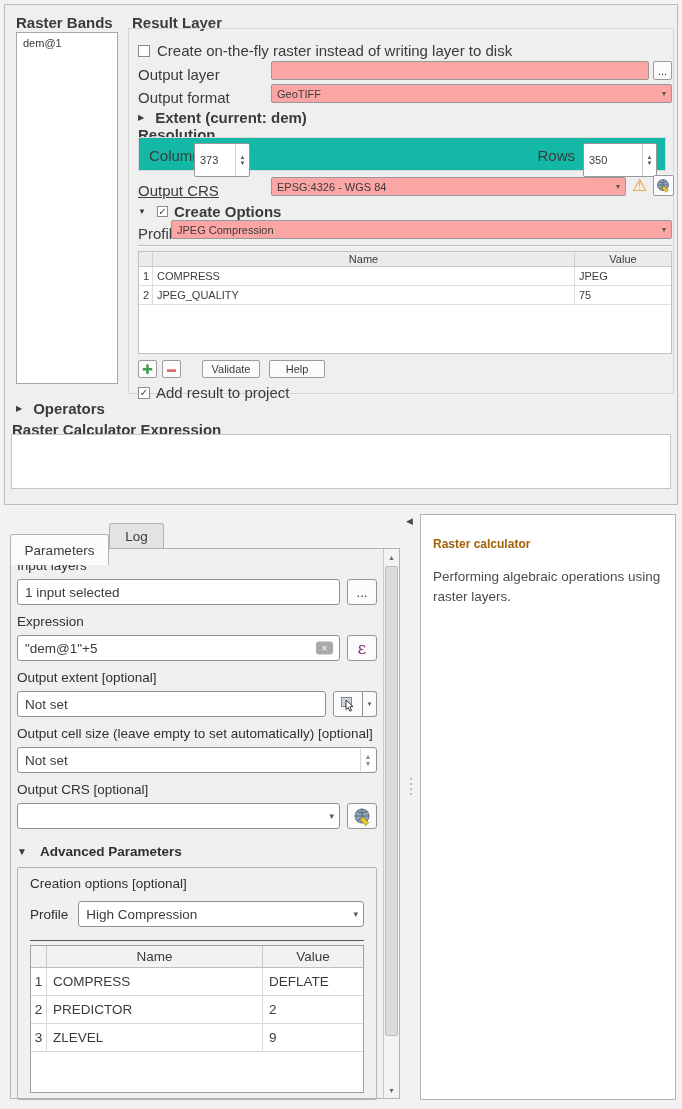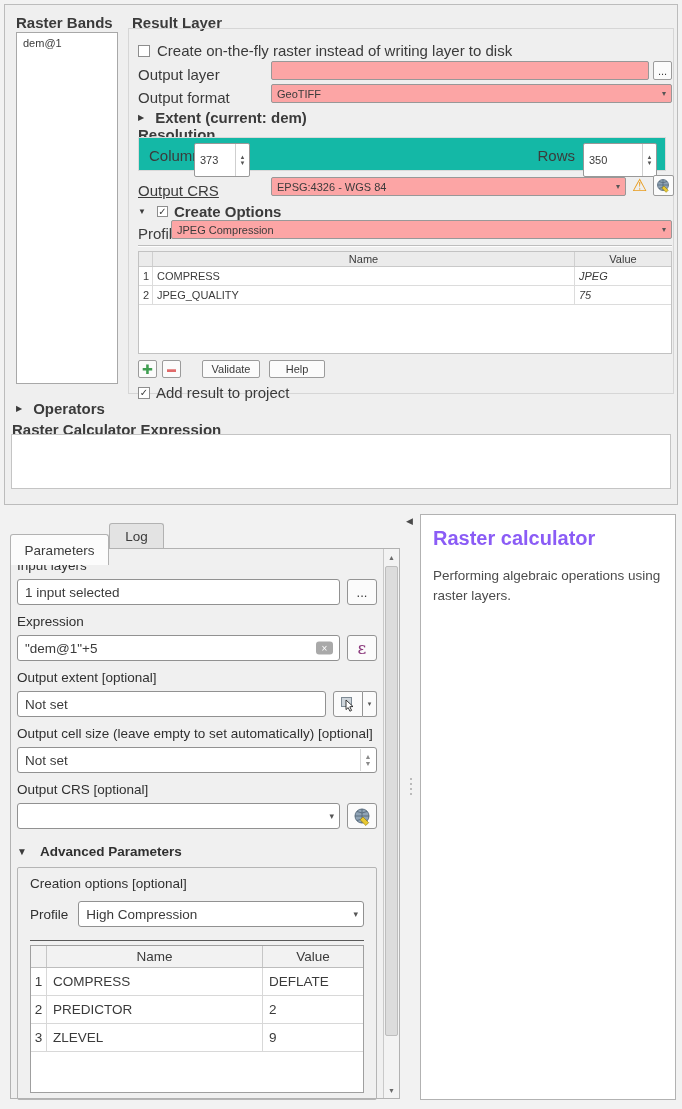--- a/index.html
+++ b/index.html
@@ -66,21 +66,21 @@
   .warn { font-size:17px; color:#e89c1e; line-height:1; }
   .sep2 { height:2px; border-top:1px solid #bdbdbd; border-bottom:1px solid #fdfdfd; }
   
   .tbl { border:1px solid #c2c2c2; background:#fff; font-size:11px; }
   .tbl .hdr { display:grid; grid-template-columns:14px 1fr 96px; background:#ebebeb;
     border-bottom:1px solid #c9c9c9; }
   .tbl .hdr > div { text-align:center; padding:1px 2px; border-right:1px solid #cfcfcf; }
   .tbl .hdr > div:last-child { border-right:none; }
   .tbl .trow { display:grid; grid-template-columns:14px 1fr 96px; border-bottom:1px solid #dcdcdc; }
   .tbl .trow > div { padding:3px 4px; border-right:1px solid #dcdcdc; overflow:hidden; white-space:nowrap; }
-  .tbl .trow > div:last-child { border-right:none;font-style:italic; }
+  .tbl .trow > div:last-child { border-right:none; }
   .plus-glyph { color:#3f9e51; font-size:13px; line-height:1; }
   .minus-glyph { color:#e06a6a; font-size:9px; line-height:1; }
   .expr-box {
     position:absolute; left:6px; top:429px; width:660px; height:55px;
     background:#fff; border:1px solid #c4c4c4;
   }
   
   .f13 { font-size:13.5px; color:#303030; }
   .tabbar { position:absolute; left:10px; top:518px; height:30px; }
   .tab-active {
@@ -158,21 +158,21 @@
     border:1px solid #bdbdbd; border-radius:2px; }
   
   .collapse-arrow { position:absolute; left:406px; top:516px; font-size:9px; color:#4a4a4a; }
   .splitter-dots { position:absolute; left:410px; top:778px; display:flex; flex-direction:column; gap:3px; }
   .splitter-dots i { width:2px; height:2px; background:#a9a9a9; border-radius:50%; }
   
   .help-panel {
     position:absolute; left:420px; top:514px; width:256px; height:586px;
     background:#fff; border:1px solid #b2b2b2; padding:10px 12px;
   }
-  .help-title { font-size:20px; font-weight:bold; color:#8b5cf6; margin-top:2px; }
+  .help-title { font-size:12px; font-weight:bold; color:#a16207; margin-top:12px; }
   .help-desc { font-size:13.5px; color:#4c4c4c; line-height:1.45; margin-top:16px; }
   
   .icon-svg { display:block; }
 </style>
 </head>
 <body>
 
 <div class="top-panel">
 
   <div class="rb-label t11 bold">Raster Bands</div>

